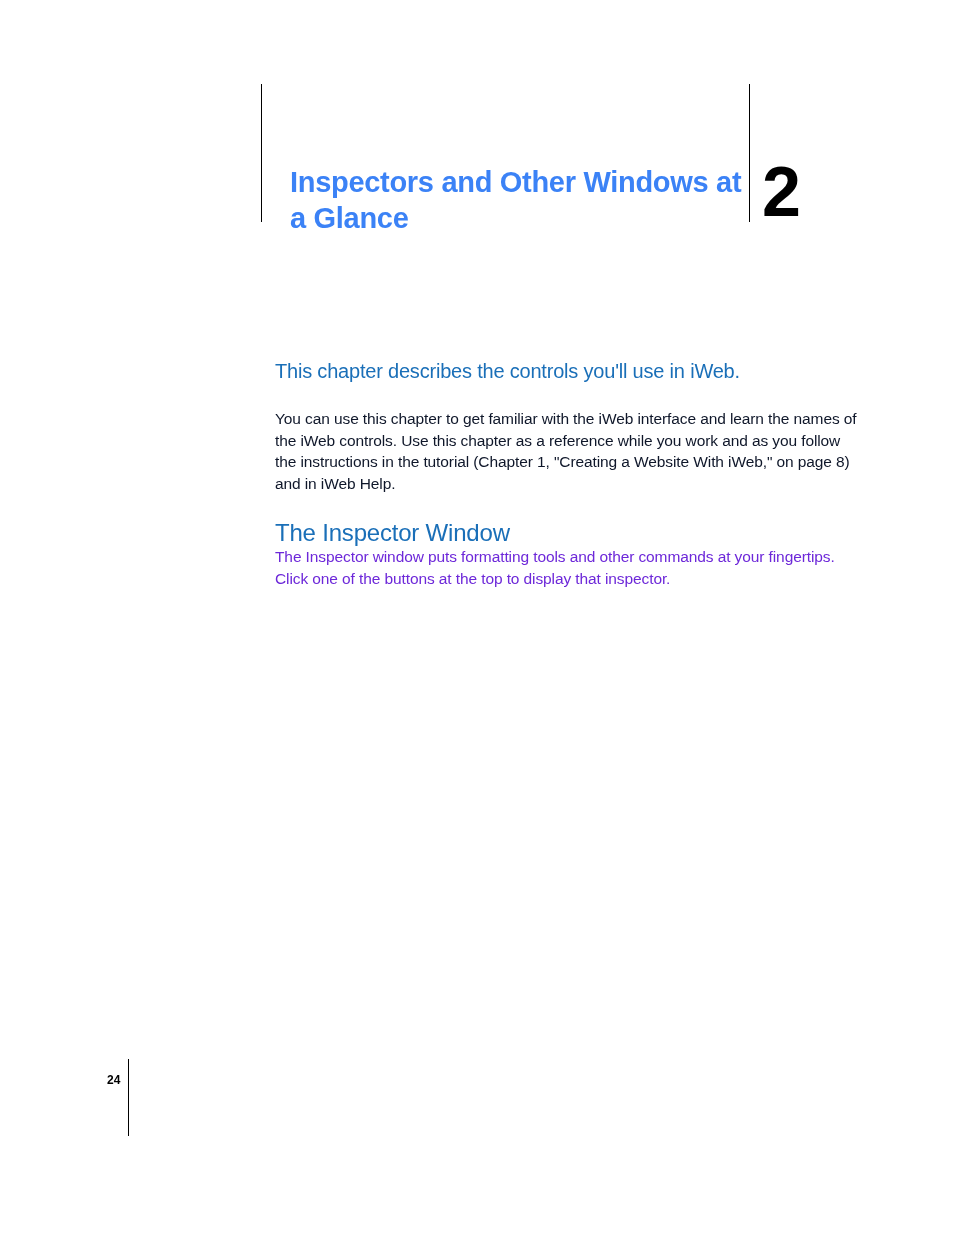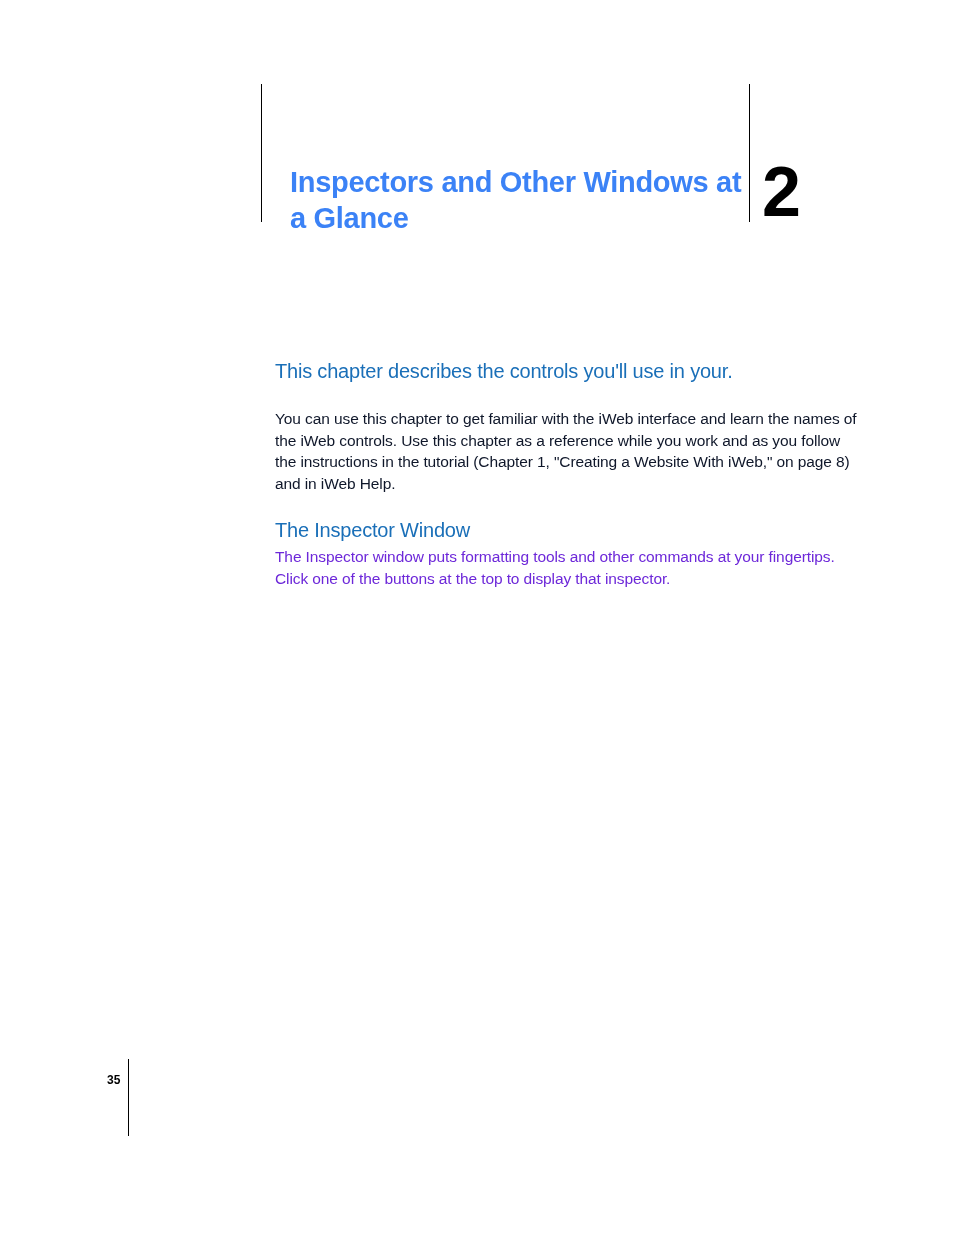--- a/index.html
+++ b/index.html
@@ -78,21 +78,21 @@
       font-size: 15.5px;
       font-weight: 400;
       line-height: 1.4;
       color: #0f172a;
       letter-spacing: -0.1px;
     }
     .section-heading {
       position: absolute;
       left: 275px;
       top: 519px;
-      font-size: 20px;
+      font-size: 24px;
       font-weight: 400;
       color: #1a6fb8;
       letter-spacing: -0.2px;
     }
     .body-text-2 {
       position: absolute;
       left: 275px;
       top: 546px;
       width: 570px;
       font-size: 15.5px;
@@ -113,21 +113,21 @@
 </head>
 <body>
 
 <div class="vertical-rule-top-left"></div>
 <div class="vertical-rule-top-right"></div>
 <div class="vertical-rule-bottom"></div>
 
 <h1 class="chapter-title">Inspectors and Other Windows at a Glance</h1>
 <div class="chapter-number">2</div>
 
-<p class="intro-text">This chapter describes the controls you'll use in your.</p>
+<p class="intro-text">This chapter describes the controls you'll use in iWeb.</p>
 
 <p class="body-text-1">You can use this chapter to get familiar with the iWeb interface and learn the names of the iWeb controls. Use this chapter as a reference while you work and as you follow the instructions in the tutorial (Chapter 1, "Creating a Website With iWeb," on page 8) and in iWeb Help.</p>
 
 <h2 class="section-heading">The Inspector Window</h2>
 
 <p class="body-text-2">The Inspector window puts formatting tools and other commands at your fingertips. Click one of the buttons at the top to display that inspector.</p>
 
-<div class="page-number">35</div>
+<div class="page-number">24</div>
 
 </body></html>

